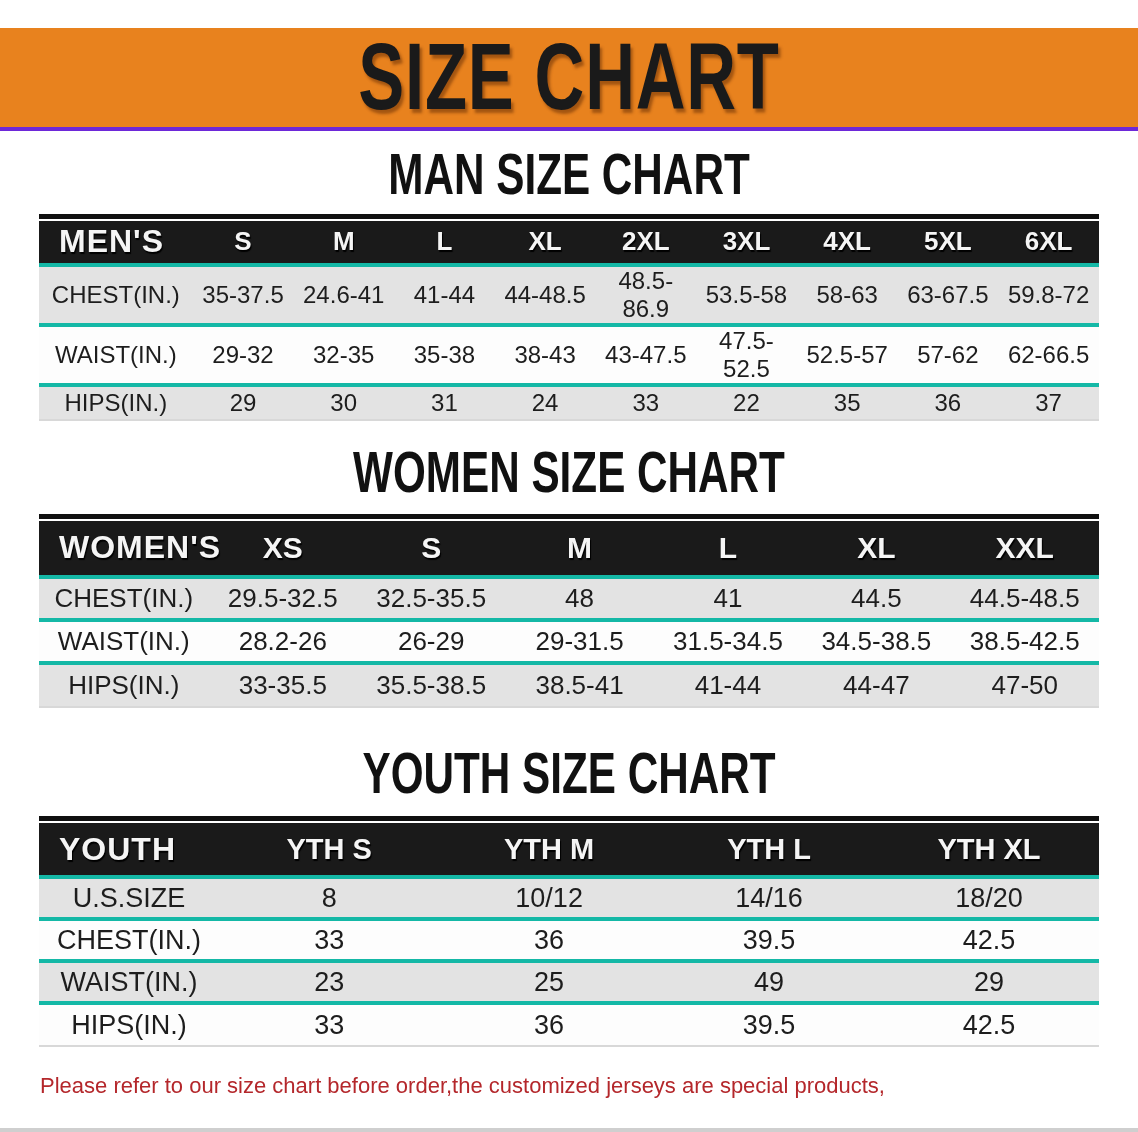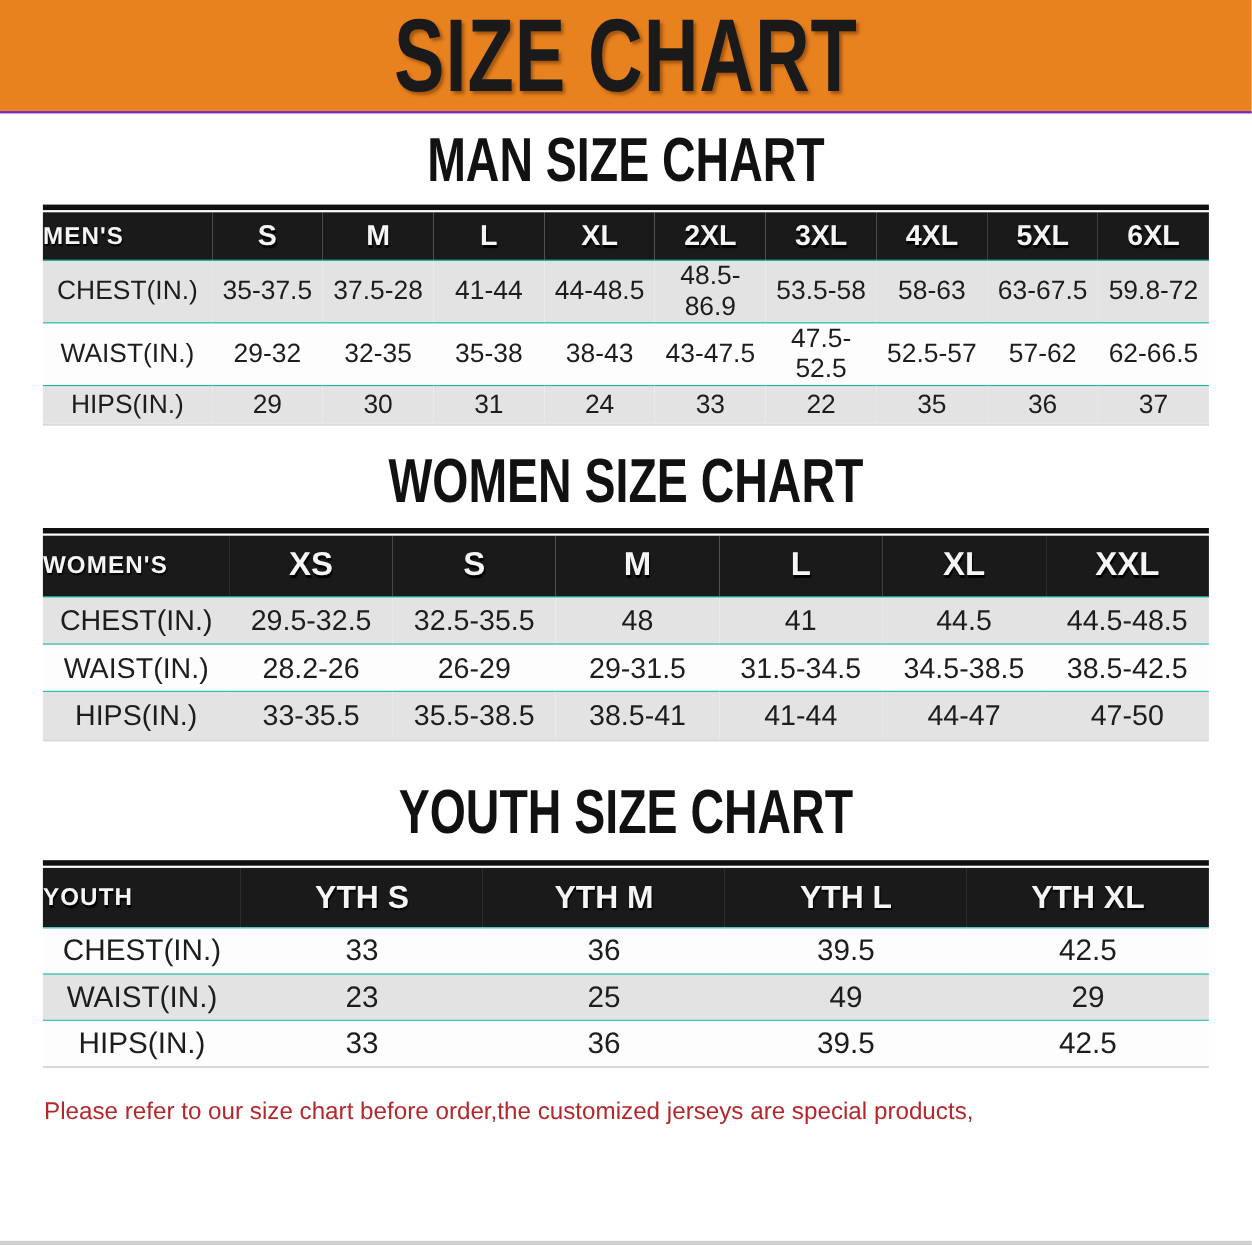--- a/index.html
+++ b/index.html
@@ -13,21 +13,22 @@
   }
   .banner {
     height: 103px;
     background: var(--banner_bg, #E8821E);
     display: flex;
     align-items: center;
     justify-content: center;
     border-bottom: 2px solid #d8counting7b10;
   }
   .banner {
-    border-bottom: 2px solid #6d28d9;
+    border-bottom: 4px solid #6d28d9;
+    margin-top: 28px;
   }
   .banner-title {
     font-size: 84px;
     font-weight: 900;
     color: var(--banner_text, #1A1A1A);
     transform: scale(0.82, 1.12);
     letter-spacing: 1px;
     white-space: nowrap;
     text-shadow: 3px 3px 3px rgba(80, 30, 0, 0.45);
   }
@@ -63,28 +64,28 @@
   }
   table.size-table thead th {
     color: #f5f5f5;
     font-weight: 700;
     font-size: var(--head-size, 27px);
     text-align: center;
     text-shadow: 1px 2px 1px #000;
   }
   table.size-table th.corner {
     text-align: left;
-    padding-left: 0;
-    font-size: 22px;
+    padding-left: 20px;
+    font-size: 32px;
     letter-spacing: 1px;
     width: var(--label-w, 15%);
   }
   table.size-table tbody tr {
     height: var(--row-h, 36px);
-    border-top: 1px solid #14b8a6;
+    border-top: 4px solid #14b8a6;
     margin-top: 20px;
   }
   table.size-table tbody tr.shade { background: var(--row_shade, #E3E3E3); }
   table.size-table tbody tr.plain { background: #fdfdfd; }
   table.size-table tbody th.row-label {
     font-weight: 400;
     font-size: var(--cell-size, 24px);
     color: #1d1d1d;
     text-align: center;
   }
@@ -130,21 +131,21 @@
               <th>3XL</th>
               <th>4XL</th>
               <th>5XL</th>
               <th>6XL</th>
             </tr>
           </thead>
           <tbody>
             <tr class="shade">
               <th class="row-label">CHEST(IN.)</th>
               <td>35-37.5</td>
-              <td>37.5-28</td>
+              <td>24.6-41</td>
               <td>41-44</td>
               <td>44-48.5</td>
               <td>48.5-86.9</td>
               <td>53.5-58</td>
               <td>58-63</td>
               <td>63-67.5</td>
               <td>59.8-72</td>
             </tr>
             <tr class="plain">
               <th class="row-label">WAIST(IN.)</th>
@@ -230,20 +231,27 @@
           <thead>
             <tr>
               <th class="corner">YOUTH</th>
               <th>YTH S</th>
               <th>YTH M</th>
               <th>YTH L</th>
               <th>YTH XL</th>
             </tr>
           </thead>
           <tbody>
+            <tr class="shade">
+              <th class="row-label">U.S.SIZE</th>
+              <td>8</td>
+              <td>10/12</td>
+              <td>14/16</td>
+              <td>18/20</td>
+            </tr>
             <tr class="plain">
               <th class="row-label">CHEST(IN.)</th>
               <td>33</td>
               <td>36</td>
               <td>39.5</td>
               <td>42.5</td>
             </tr>
             <tr class="shade">
               <th class="row-label">WAIST(IN.)</th>
               <td>23</td>

